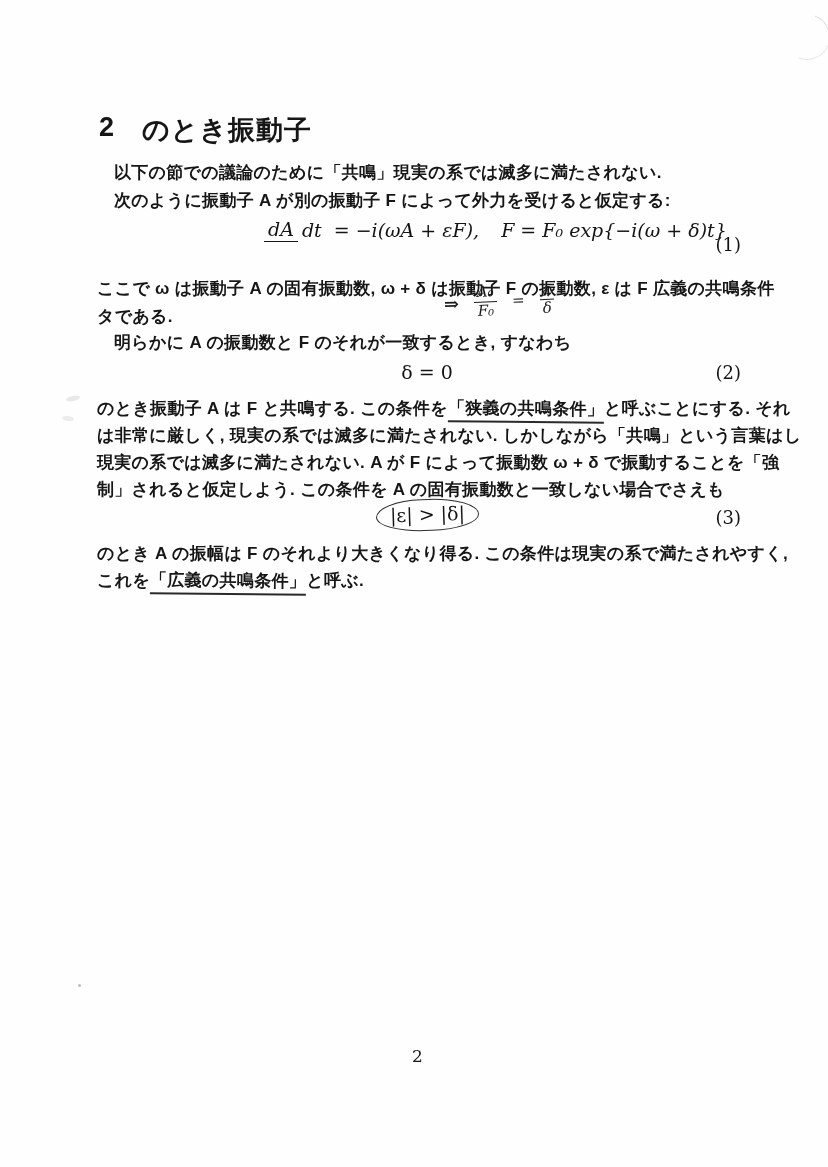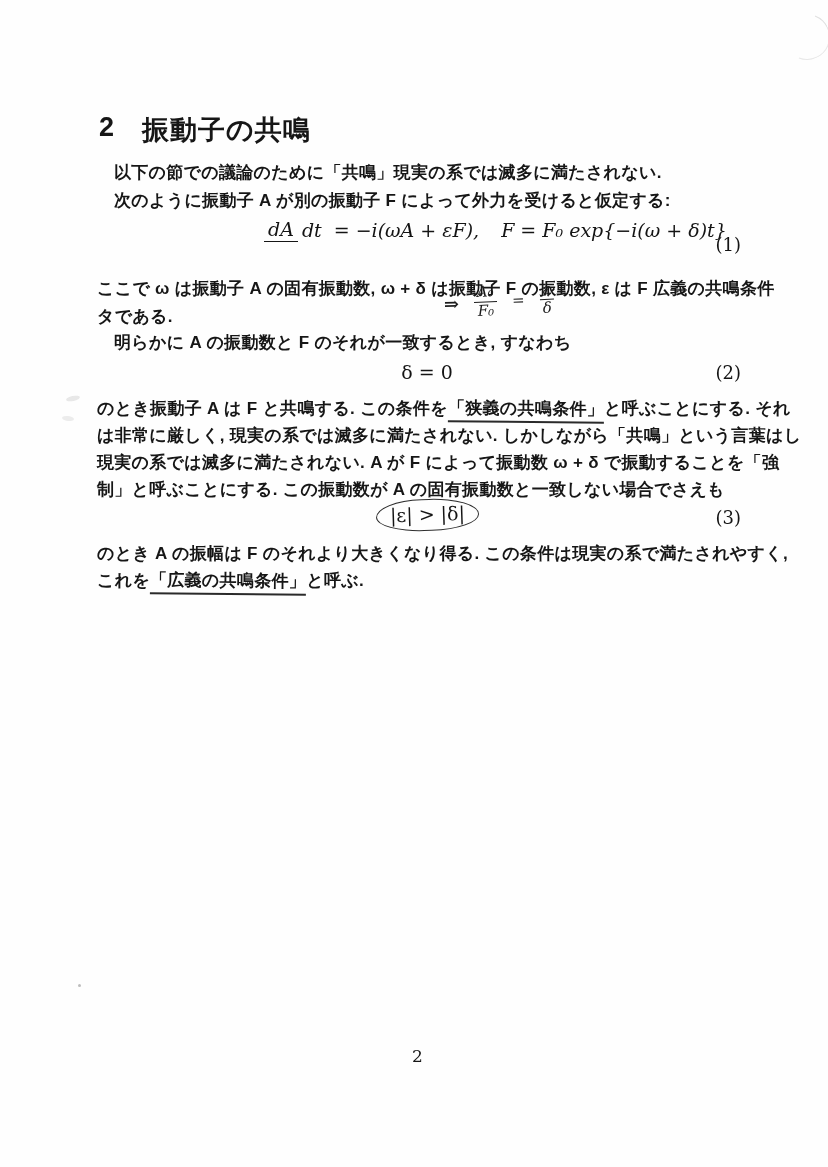--- a/index.html
+++ b/index.html
@@ -73,21 +73,21 @@
 
 <div class="page">
 
   <div class="artifact-arc"></div>
   <div class="artifact-dot"></div>
   <div class="artifact-smudge1"></div>
   <div class="artifact-smudge2"></div>
 
   <div class="heading">
     <span>2</span>
-    <span>振動子の共鳴</span>
+    <span>のとき振動子</span>
   </div>
 
   <div class="line indent" style="top:162px">以下の節での議論のために「共鳴」現実の系では滅多に満たされない.</div>
   <div class="line indent" style="top:190px">次のように振動子 A が別の振動子 F によって外力を受けると仮定する:</div>
 
   <div class="eq" style="top:219px;height:52px">
     <div class="eq-content" style="left:167px;top:0">
       <span class="frac">
         <span class="fnum">dA</span>
         <span class="fden">dt</span>
@@ -117,21 +117,21 @@
   <div class="line indent" style="top:332px">明らかに A の振動数と F のそれが一致するとき, すなわち</div>
 
   <div class="eq" style="top:361px;height:24px">
     <span class="eq-center" style="top:0">δ = 0</span>
     <span class="eq-num" style="top:1px">(2)</span>
   </div>
 
   <div class="line" style="top:398px"><span>のとき振動子 A は F と共鳴する. この条件を</span><span class="hand-ul">「狭義の共鳴条件」</span><span>と呼ぶことにする. それ</span></div>
   <div class="line" style="top:425px">は非常に厳しく, 現実の系では滅多に満たされない. しかしながら「共鳴」という言葉はし</div>
   <div class="line" style="top:452px">現実の系では滅多に満たされない. A が F によって振動数 ω + δ で振動することを「強</div>
-  <div class="line" style="top:479px">制」と呼ぶことにする. この振動数が A の固有振動数と一致しない場合でさえも</div>
+  <div class="line" style="top:479px">制」されると仮定しよう. この条件を A の固有振動数と一致しない場合でさえも</div>
 
   <div class="eq" style="top:499px;height:36px">
     <span class="eq-center" style="top:0"><span class="hand-circle"><span>|ε| &gt; |δ|</span></span></span>
     <span class="eq-num" style="top:8px">(3)</span>
   </div>
 
   <div class="line" style="top:543px">のとき A の振幅は F のそれより大きくなり得る. この条件は現実の系で満たされやすく,</div>
   <div class="line" style="top:570px"><span>これを</span><span class="hand-ul">「広義の共鳴条件」</span><span>と呼ぶ.</span></div>
 
   <div class="page-num">2</div>

